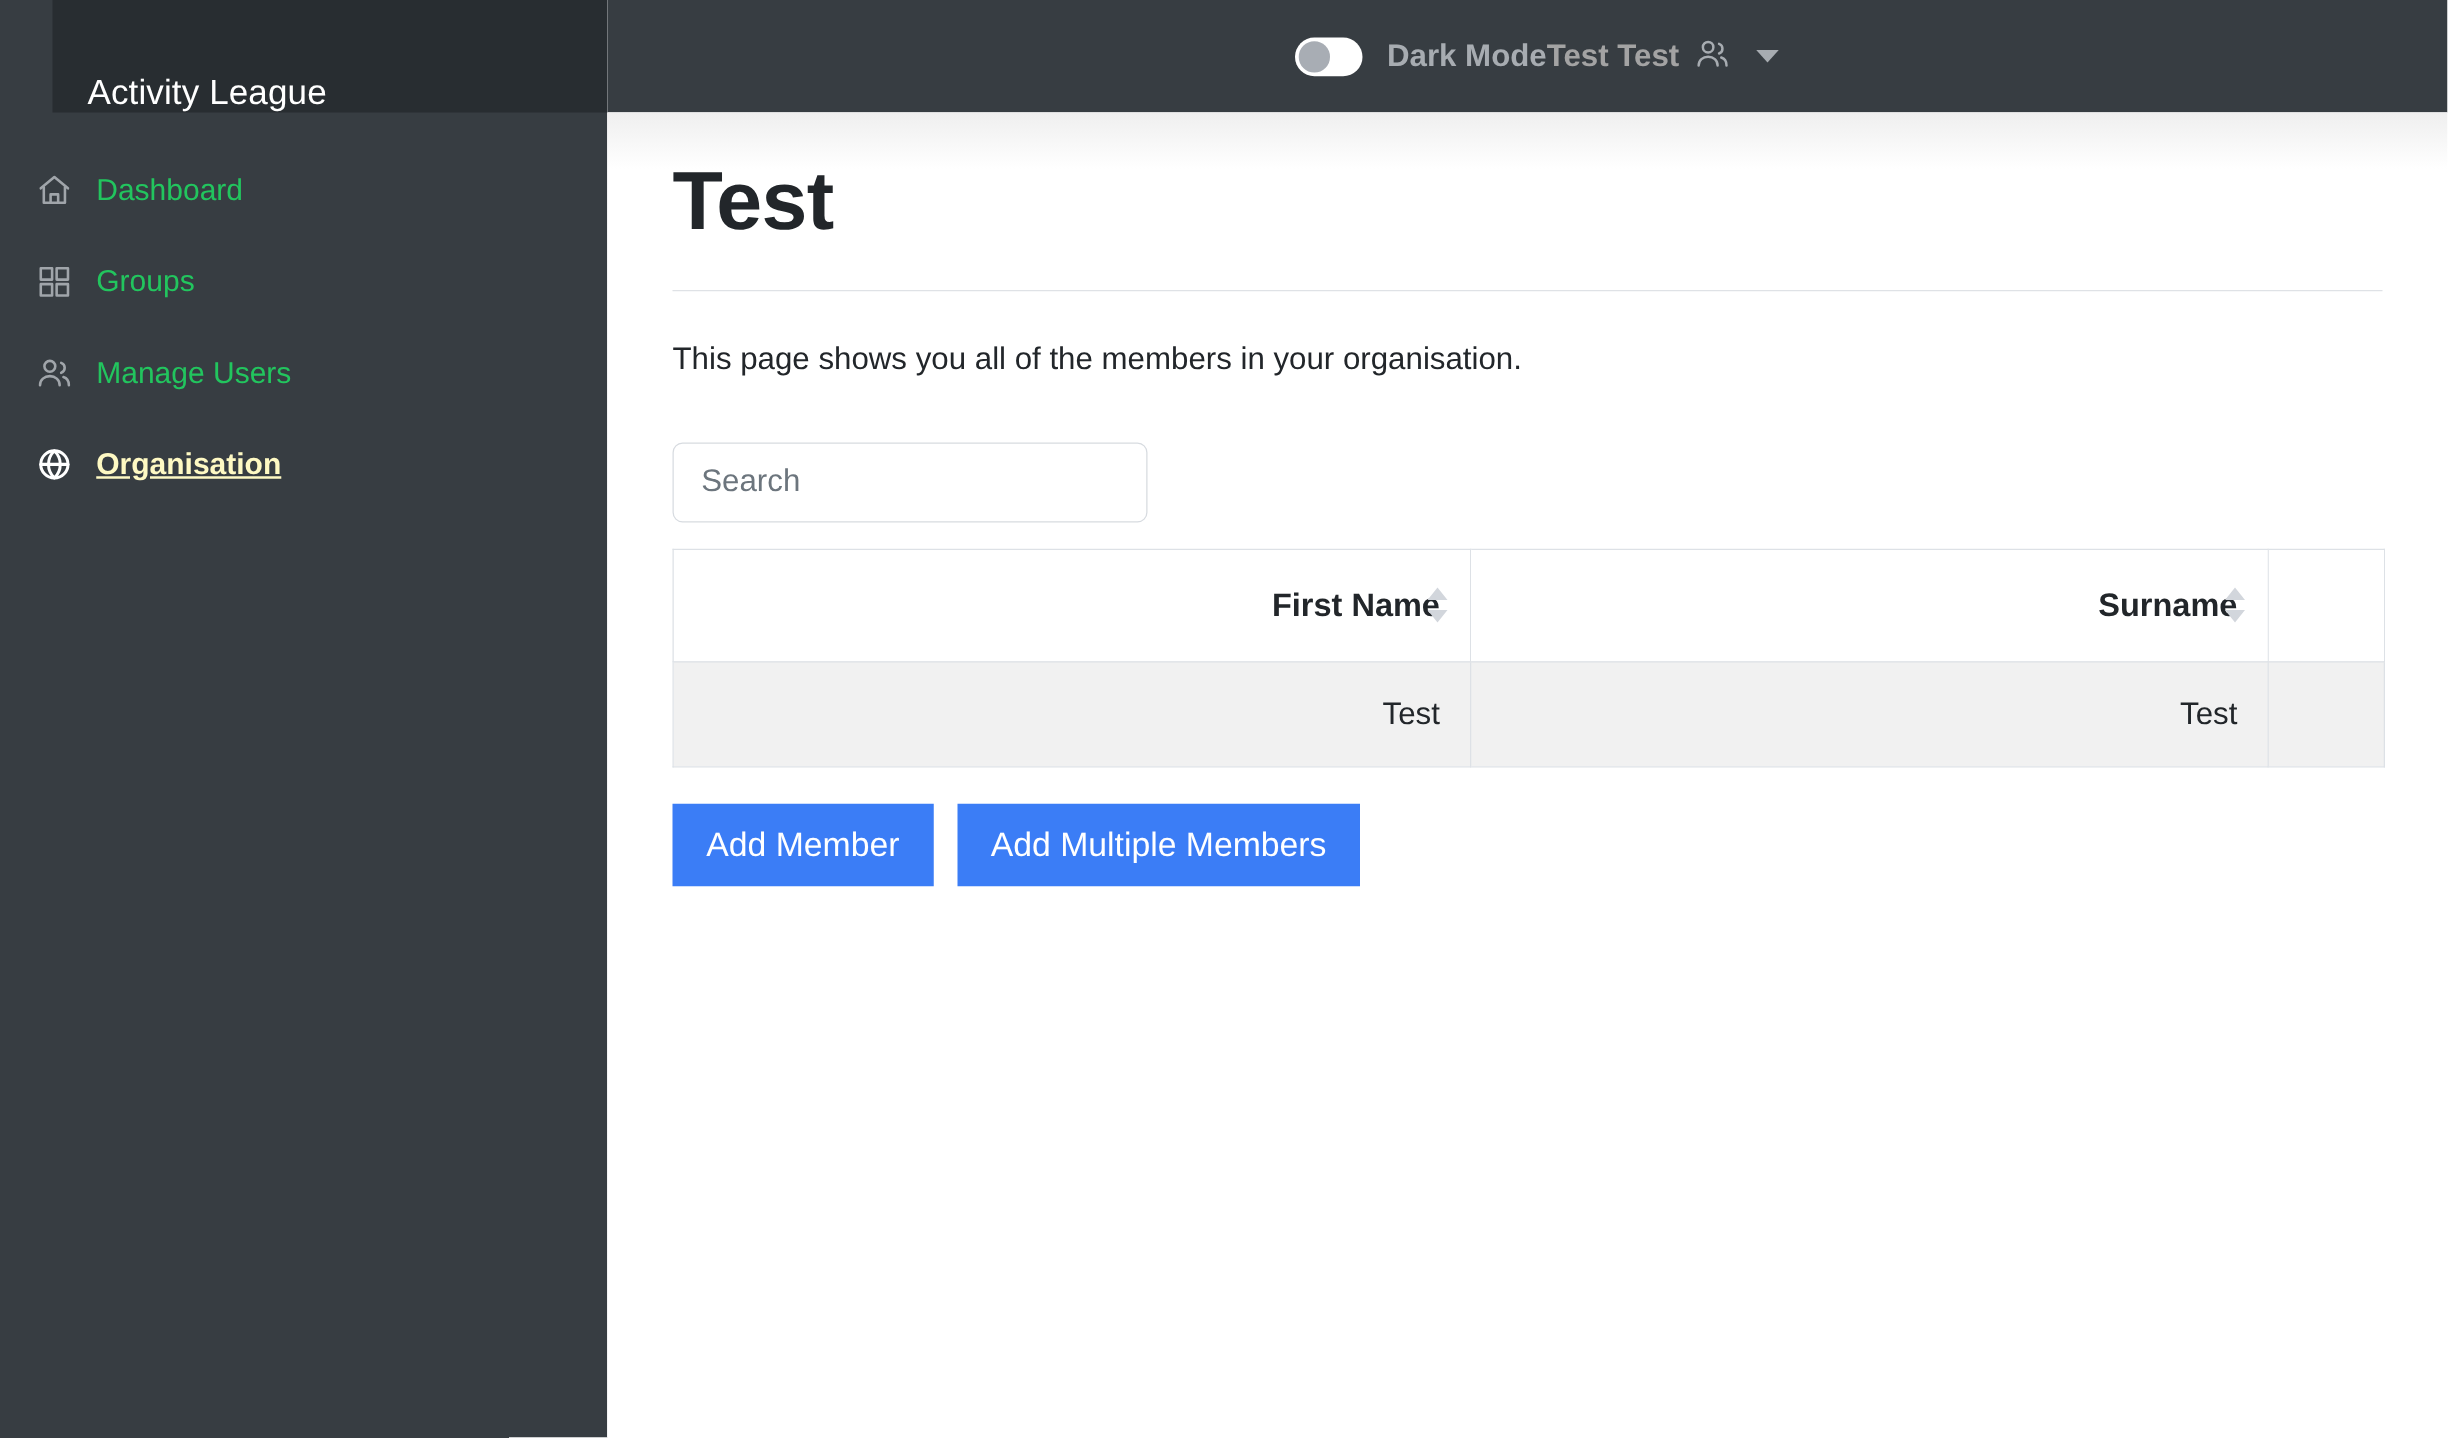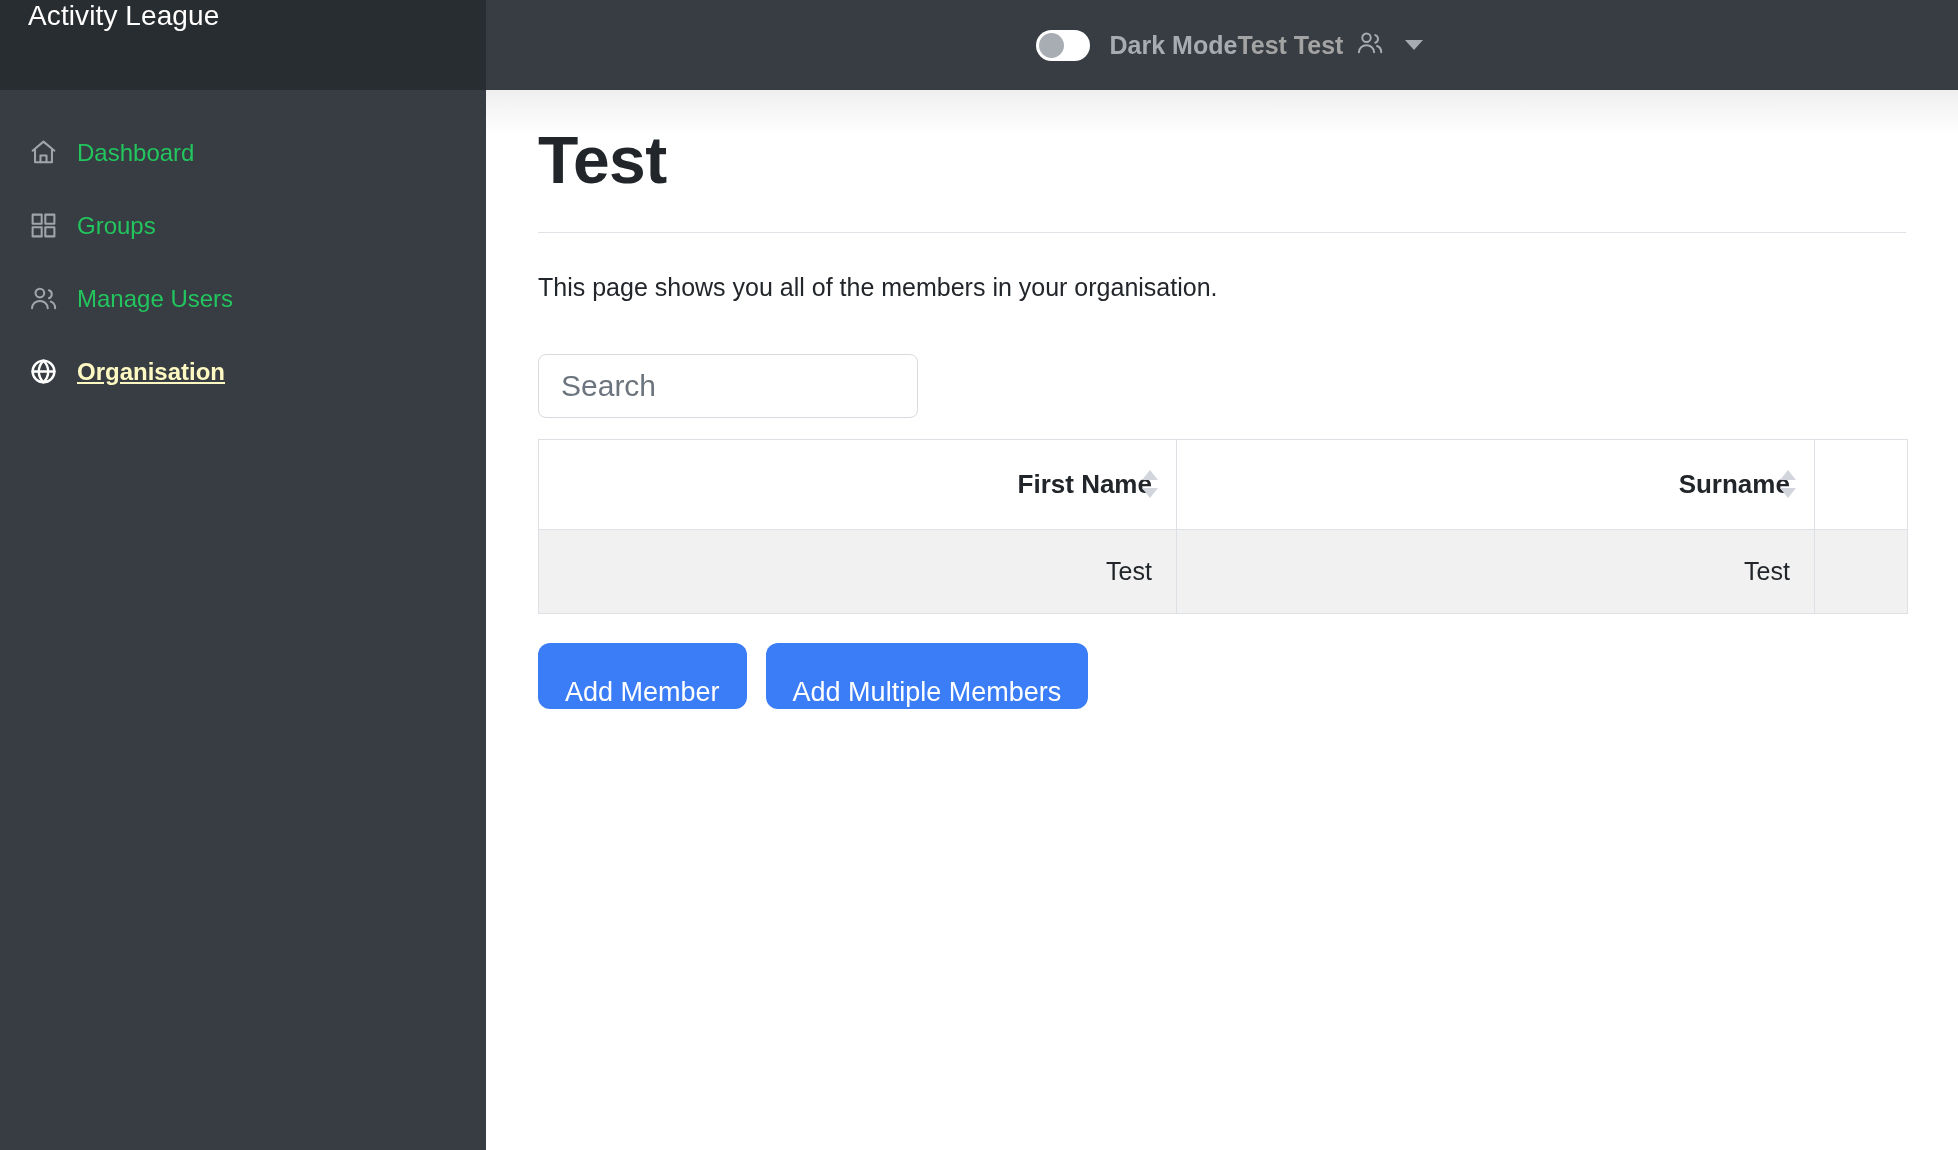--- a/index.html
+++ b/index.html
@@ -27,22 +27,23 @@
     background: #373d42;
     display: flex;
     flex-direction: column;
   }
 
   .sidebar-brand {
     height: 90px;
     min-height: 90px;
     background: #282d31;
     display: flex;
-    align-items: flex-start;
+    align-items: flex-end;
     padding-left: 28px;
+    margin-left: 42px;
   }
 
   .sidebar-brand-text {
     color: #ffffff;
     font-size: 28px;
     font-weight: 400;
     letter-spacing: 0.1px;
   }
 
   .sidebar-nav {
@@ -198,21 +199,21 @@
     line-height: 1.3;
   }
 
   .search-wrap { margin-top: 50px; }
 
   .search-input {
     width: 380px;
     height: 64px;
     border: 1px solid #d7dbe0;
     border-radius: 8px;
-    font-size: 30px;
+    font-size: 25px;
     color: #22262a;
     padding: 0 22px;
     font-family: "Liberation Sans", sans-serif;
     background: #ffffff;
     outline: none;
   }
   .search-input::placeholder { color: #6c757d; }
 
   
   .table-wrap { margin-top: 21px; width: 1370px; }
@@ -279,22 +280,22 @@
     display: flex;
     gap: 19px;
   }
 
   .btn {
     background: #3b7df6;
     color: #ffffff;
     font-size: 27px;
     font-family: "Liberation Sans", sans-serif;
     border: none;
-    border-radius: 12px;
-    padding: 16px 27px;
+    border-radius: 0;
+    padding: 0 27px;
     height: 66px;
     cursor: pointer;
     line-height: 66px;
     white-space: nowrap;
   }
 </style>
 </head>
 <body>
 
 <div class="app">

